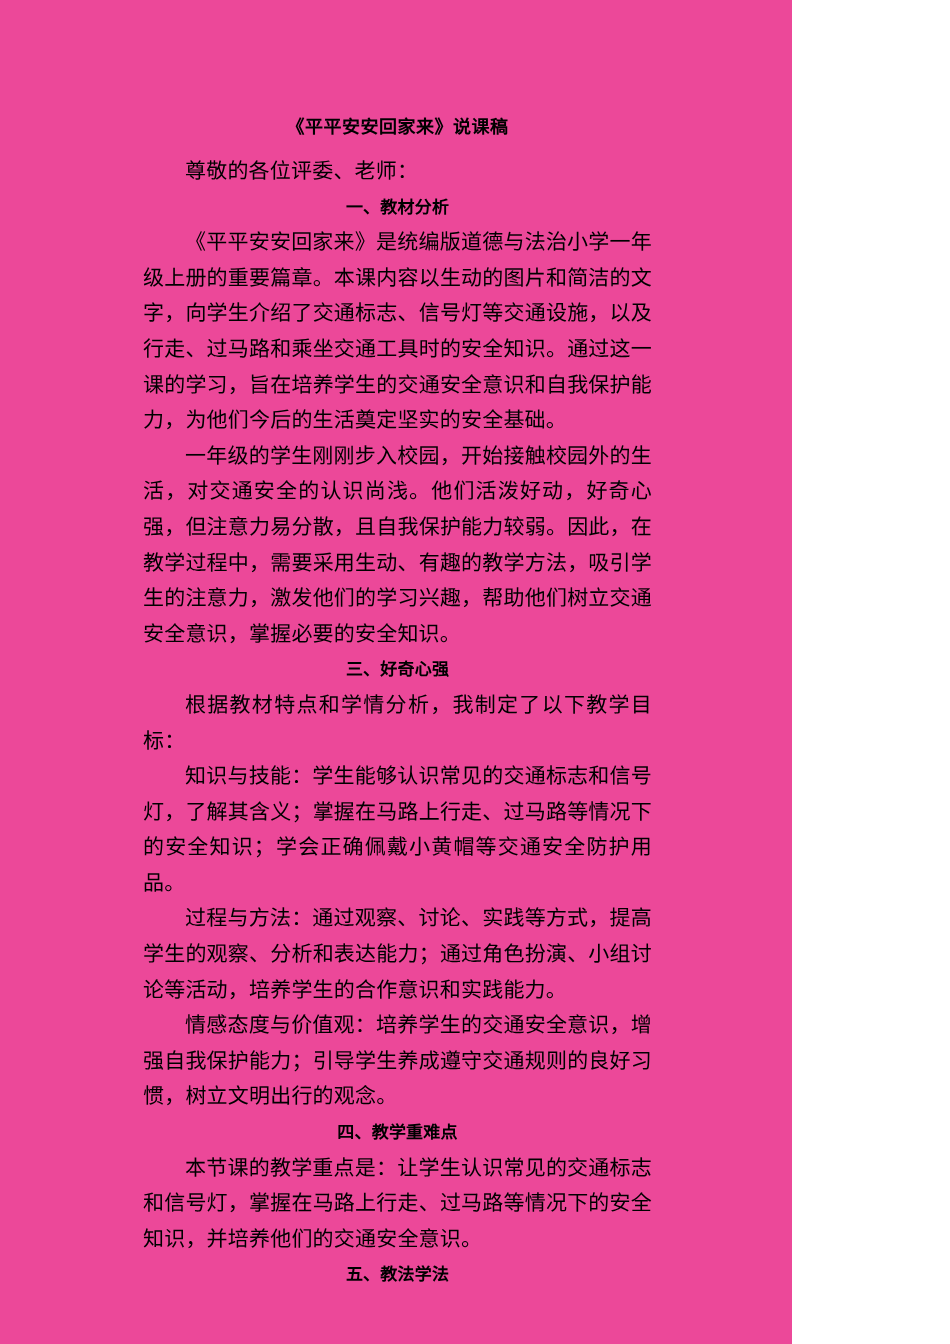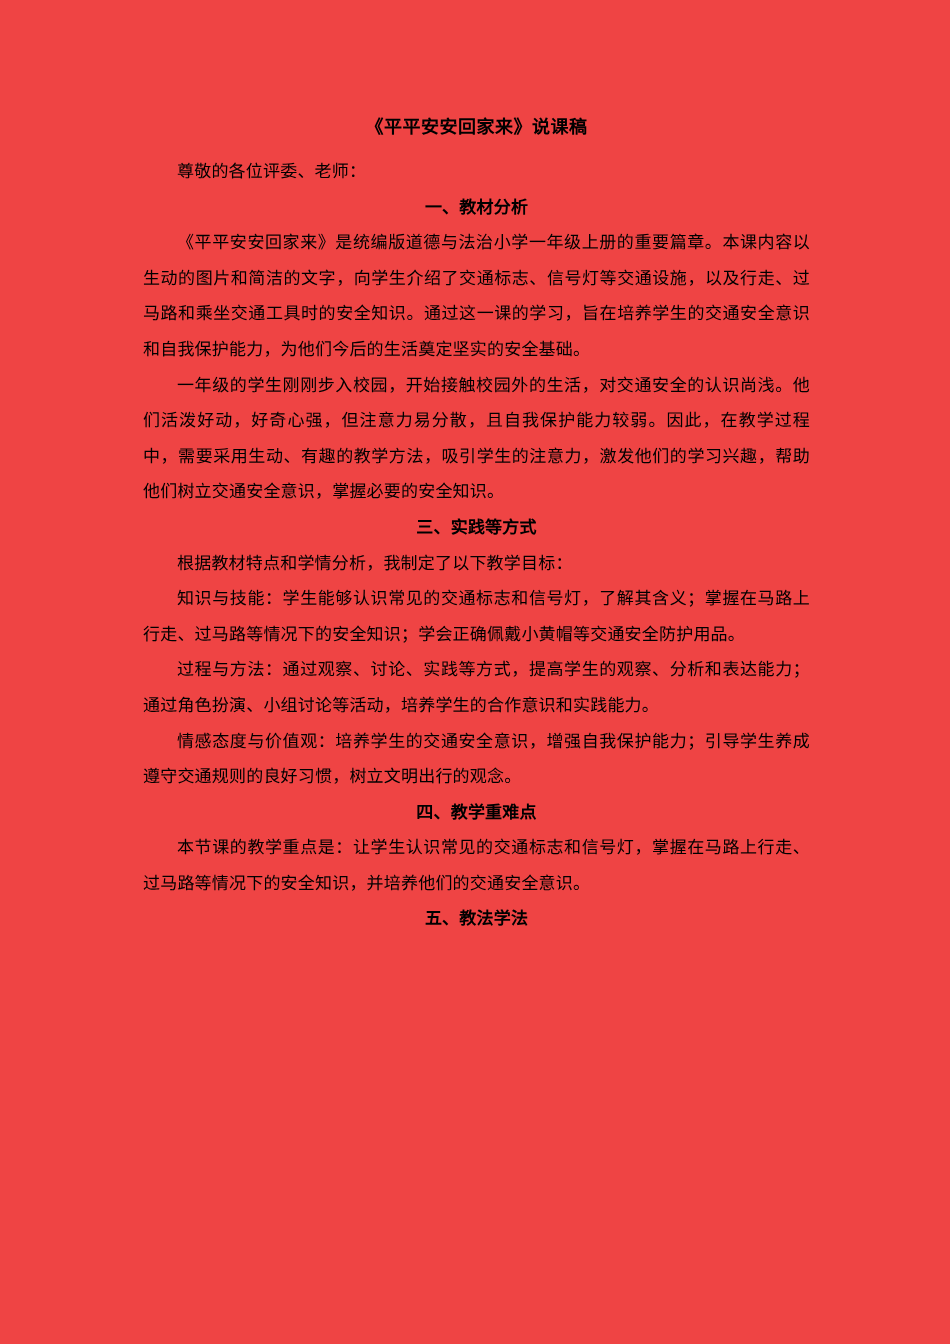--- a/index.html
+++ b/index.html
@@ -8,38 +8,38 @@
     background: #ffffff;
   }
 
   body {
     width: 950px;
     font-family: "Liberation Serif", "DejaVu Serif", serif;
     color: #000000;
   }
 
   .page {
-    width: 950px;
+    width: 792px;
     height: 1344px;
-    background: #ef4444;
+    background: #ec4899;
     padding: 109px 140px 56px 143px;
     overflow: hidden;
   }
 
   .doc-title {
     font-size: 18px;
     font-weight: bold;
     text-align: center;
     line-height: 36px;
     margin-bottom: 9px;
     letter-spacing: 0.5px;
   }
 
   .para {
-    font-size: 17px;
+    font-size: 21px;
     line-height: 35.6px;
     text-align: justify;
     text-indent: 2em;
     letter-spacing: 0.2px;
   }
 
   .heading {
     font-size: 17px;
     font-weight: bold;
     line-height: 35.6px;
@@ -55,21 +55,21 @@
   <div class="doc-title">《平平安安回家来》说课稿</div>
 
   <p class="para">尊敬的各位评委、老师：</p>
 
 
   <h2 class="heading">一、教材分析</h2>
   <p class="para">《平平安安回家来》是统编版道德与法治小学一年级上册的重要篇章。本课内容以生动的图片和简洁的文字，向学生介绍了交通标志、信号灯等交通设施，以及行走、过马路和乘坐交通工具时的安全知识。通过这一课的学习，旨在培养学生的交通安全意识和自我保护能力，为他们今后的生活奠定坚实的安全基础。</p>
 
   <p class="para">一年级的学生刚刚步入校园，开始接触校园外的生活，对交通安全的认识尚浅。他们活泼好动，好奇心强，但注意力易分散，且自我保护能力较弱。因此，在教学过程中，需要采用生动、有趣的教学方法，吸引学生的注意力，激发他们的学习兴趣，帮助他们树立交通安全意识，掌握必要的安全知识。</p>
 
-  <h2 class="heading">三、实践等方式</h2>
+  <h2 class="heading">三、好奇心强</h2>
   <p class="para">根据教材特点和学情分析，我制定了以下教学目标：</p>
   <p class="para">知识与技能：学生能够认识常见的交通标志和信号灯，了解其含义；掌握在马路上行走、过马路等情况下的安全知识；学会正确佩戴小黄帽等交通安全防护用品。</p>
   <p class="para">过程与方法：通过观察、讨论、实践等方式，提高学生的观察、分析和表达能力；通过角色扮演、小组讨论等活动，培养学生的合作意识和实践能力。</p>
   <p class="para">情感态度与价值观：培养学生的交通安全意识，增强自我保护能力；引导学生养成遵守交通规则的良好习惯，树立文明出行的观念。</p>
 
   <h2 class="heading">四、教学重难点</h2>
   <p class="para">本节课的教学重点是：让学生认识常见的交通标志和信号灯，掌握在马路上行走、过马路等情况下的安全知识，并培养他们的交通安全意识。</p>
 
   <h2 class="heading">五、教法学法</h2>
 

